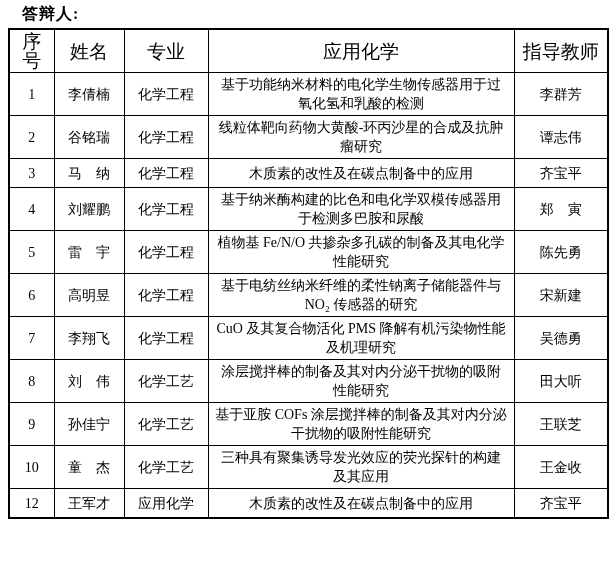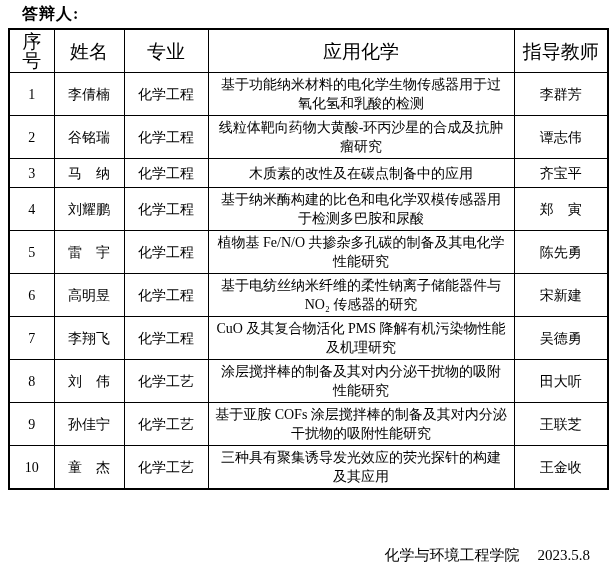--- a/index.html
+++ b/index.html
@@ -155,21 +155,24 @@
           <td class="col-title">基于亚胺 COFs 涂层搅拌棒的制备及其对内分泌干扰物的吸附性能研究</td>
           <td>王联芝</td>
         </tr>
         <tr>
           <td>10</td>
           <td>童　杰</td>
           <td>化学工艺</td>
           <td class="col-title">三种具有聚集诱导发光效应的荧光探针的构建及其应用</td>
           <td>王金收</td>
         </tr>
+        <tr>
+          <td>12</td>
+          <td>王军才</td>
+          <td>应用化学</td>
+          <td class="col-title">木质素的改性及在碳点制备中的应用</td>
+          <td>齐宝平</td>
+        </tr>
       </tbody>
   </table>
 
-  <div class="doc-footer">
-    <span>化学与环境工程学院</span>
-    <span>2023.5.8</span>
-  </div>
 
 </div>
 
 </body></html>

